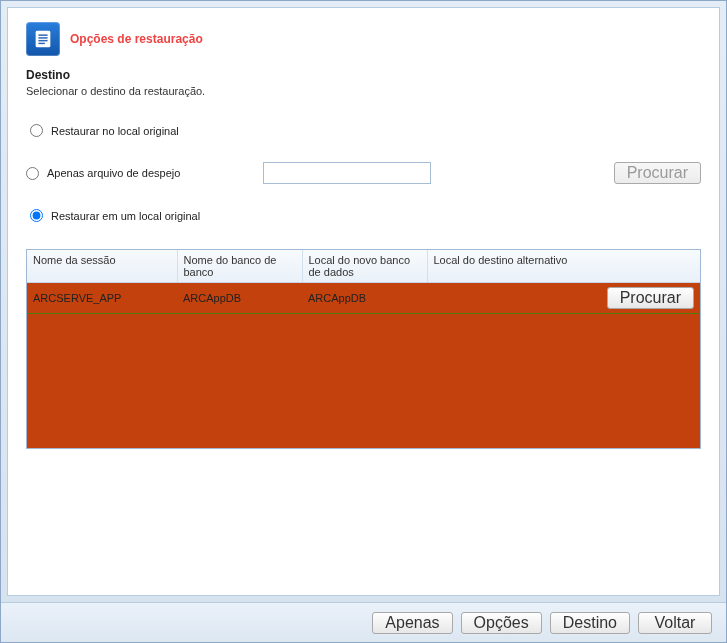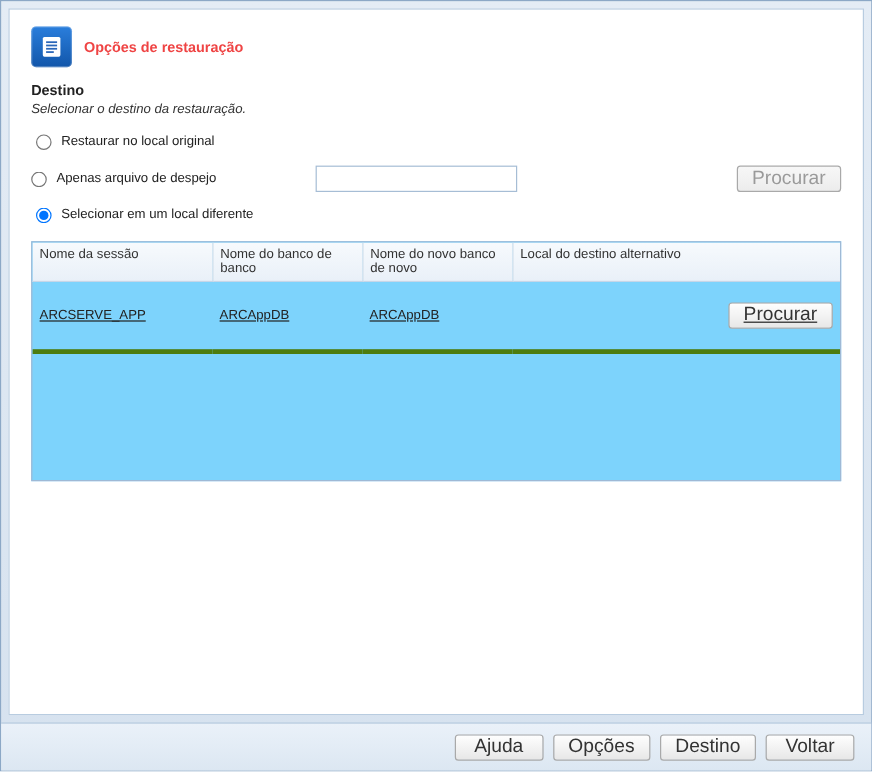--- a/index.html
+++ b/index.html
@@ -72,25 +72,25 @@
 }
 .section-title {
   font-weight: bold;
   font-size: 12px;
   color: #222;
   margin-top: 2px;
 }
 .section-desc {
   color: #333;
   margin: 3px 0 8px 0;
-  font-style: italic;
 }
 .radio-row {
   display: flex;
-  margin: 7px 0;
+  align-items: center;
+  margin: 19px 0;
   gap: 8px;
 }
 .radio-row input[type=radio] { margin-left:4px; }
 .radio-label { color:#222; }
 .dump-row {
   display: flex;
   align-items: center;
   gap: 12px;
   margin: 6px 0;
 }
@@ -120,43 +120,42 @@
 .btn[disabled] {
   color: #9a9a9a;
   cursor: default;
   background: linear-gradient(#f7f7f7,#ececec);
 }
 .table-wrap {
   margin-top: 8px;
   border: 1px solid #9fb9d5;
   height: 200px;
   overflow: auto;
-  background: #7dd3fc;
+  background: #c2410c;
 }
 table { width: 100%; border-collapse: collapse; }
 thead th {
   background: linear-gradient(#f7fafd,#e9f0f8);
   border-bottom: 1px solid #c6d6e8;
   border-right: 1px solid #d3dfec;
   text-align: left;
   font-weight: normal;
   color: #333;
   padding: 4px 6px;
   font-size: 11px;
   vertical-align: top;
   height: 30px;
 }
 thead th:last-child { border-right: none; }
 tbody td {
-  padding: 17px 6px;
-  border-bottom: 4px solid #4d7c0f;
+  padding: 4px 6px;
+  border-bottom: 1px solid #4d7c0f;
   color: #222;
   font-size: 11px;
   vertical-align: middle;
-  text-decoration: underline;
 }
 .footer {
   height: 40px;
   display:flex;
   align-items:center;
   justify-content:flex-end;
   gap: 8px;
   padding: 0 14px;
   border-top: 1px solid #b8cce0;
   background: linear-gradient(#eaf1f9,#dce7f2);
@@ -196,30 +195,30 @@
         <input type="radio" name="dest" style="">
         <span class="radio-label">Apenas arquivo de despejo</span>
       </div>
       <input class="text-input" type="text" value="" style="">
       <div style="flex:1"></div>
       <button class="btn" disabled="">Procurar</button>
     </div>
 
     <div class="radio-row">
       <input type="radio" name="dest" checked="" style="">
-      <span class="radio-label">Selecionar em um local diferente</span>
+      <span class="radio-label">Restaurar em um local original</span>
     </div>
 
     <div class="table-wrap">
       <table>
         <thead>
           <tr>
             <th class="col0">Nome da sessão</th>
             <th class="col1">Nome do banco de banco</th>
-            <th class="col2">Nome do novo banco de novo</th>
+            <th class="col2">Local do novo banco de dados</th>
             <th class="col3">Local do destino alternativo</th>
           </tr>
         </thead>
         <tbody id="tbody">
             <tr>
               <td>ARCSERVE_APP</td>
               <td>ARCAppDB</td>
               <td>ARCAppDB</td>
               <td>
                 <div style="display:flex;align-items:center;">
@@ -229,18 +228,18 @@
               </td>
             </tr>
           </tbody>
       </table>
     </div>
 
     <div style="flex:1"></div>
   </div>
 
   <div class="footer">
-    <button class="btn">Ajuda</button>
+    <button class="btn">Apenas</button>
     <button class="btn">Opções</button>
     <button class="btn">Destino</button>
     <button class="btn">Voltar</button>
   </div>
 </div>
 
 </body></html>

